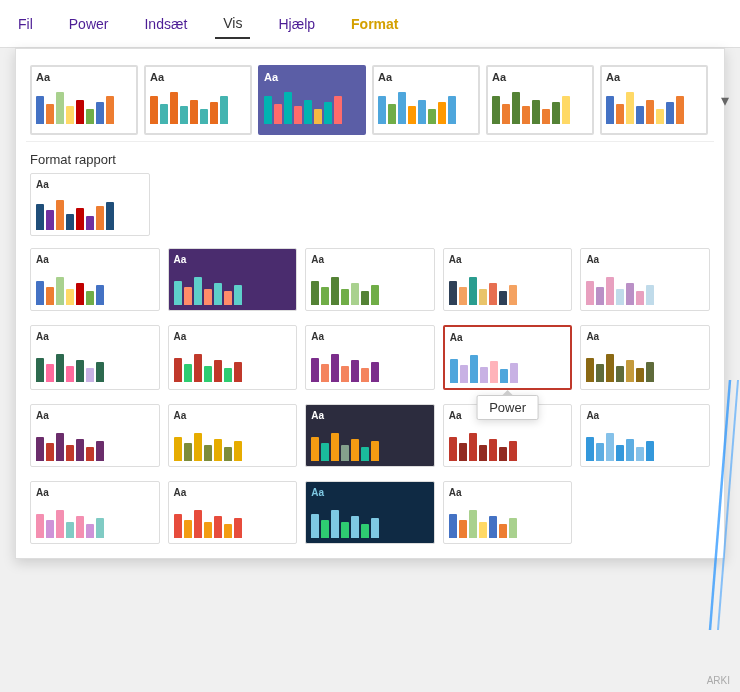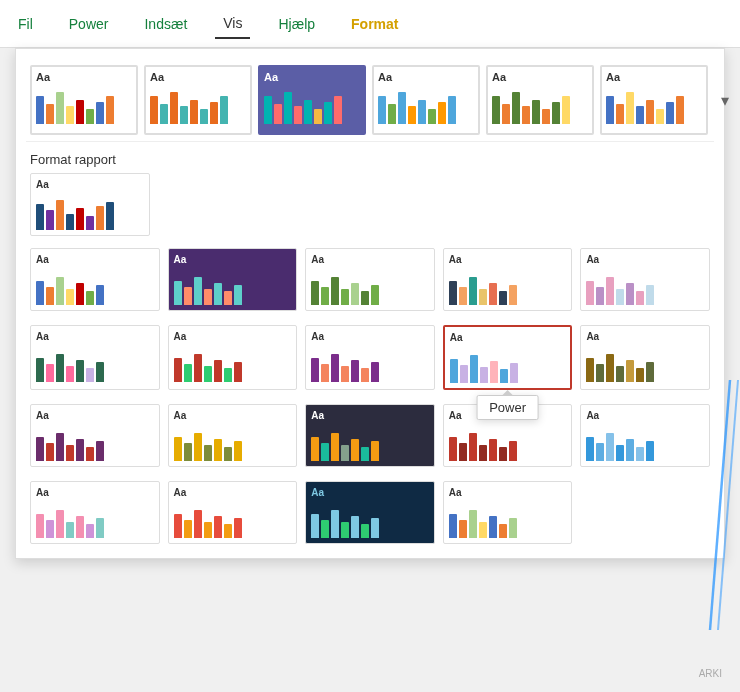--- a/index.html
+++ b/index.html
@@ -17,21 +17,21 @@
       display: flex;
       align-items: center;
       background: #fff;
       border-bottom: 1px solid #ddd;
       height: 48px;
       padding: 0 10px;
       gap: 20px;
     }
     .menu-item {
       font-size: 14px;
-      color: #15803d;
+      color: #4c1d95;
       padding: 6px 8px;
       cursor: pointer;
       user-select: none;
     }
     .menu-item.active {
       color: #333;
       border-bottom: 2px solid #333;
     }
     .menu-item.highlight {
       color: #d4a000;
@@ -186,24 +186,25 @@
       border-top: none;
       top: auto;
       bottom: 100%;
     }
 
     
     .bottom-bar {
       position: absolute;
       bottom: 0;
       left: 0;
-      right: 8px;
+      right: 0;
       height: 24px;
       background: #f0f0f0;
       display: flex;
+      align-items: center;
       padding: 0 10px;
       font-size: 11px;
       color: #999;
     }
   </style>
 </head>
 <body>
 
 <div class="menu-bar">
   <span class="menu-item">Fil</span>

